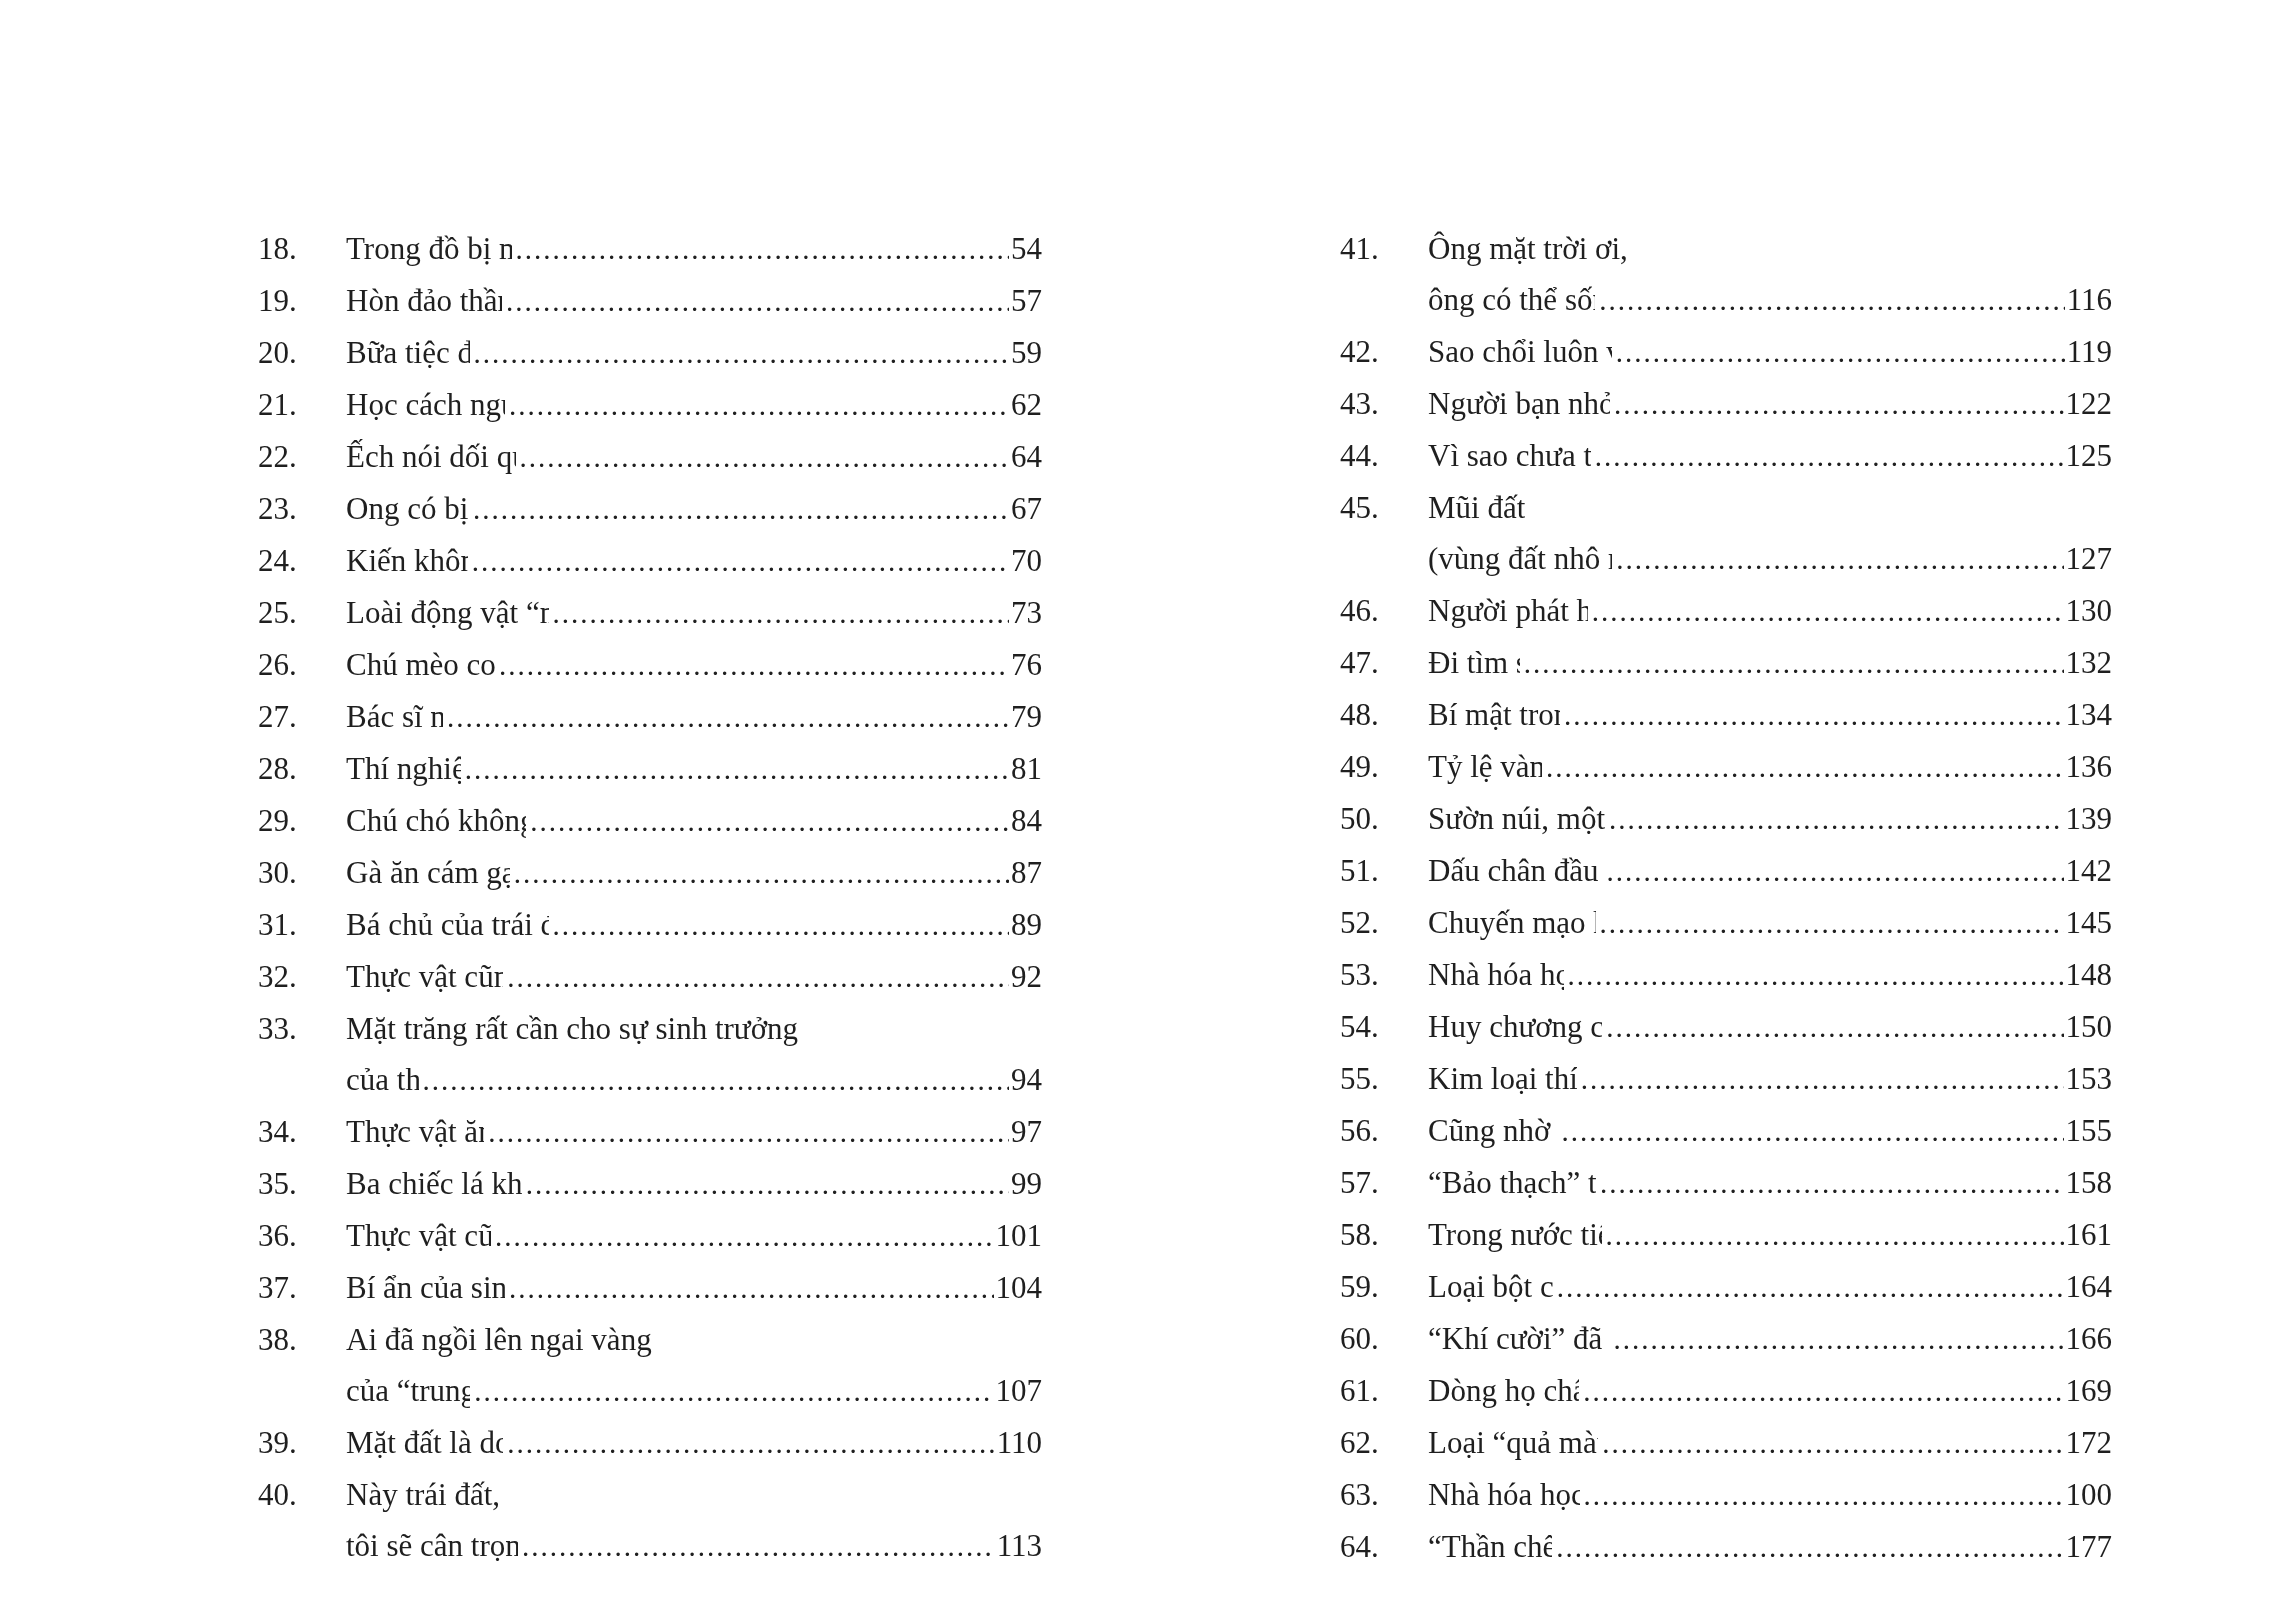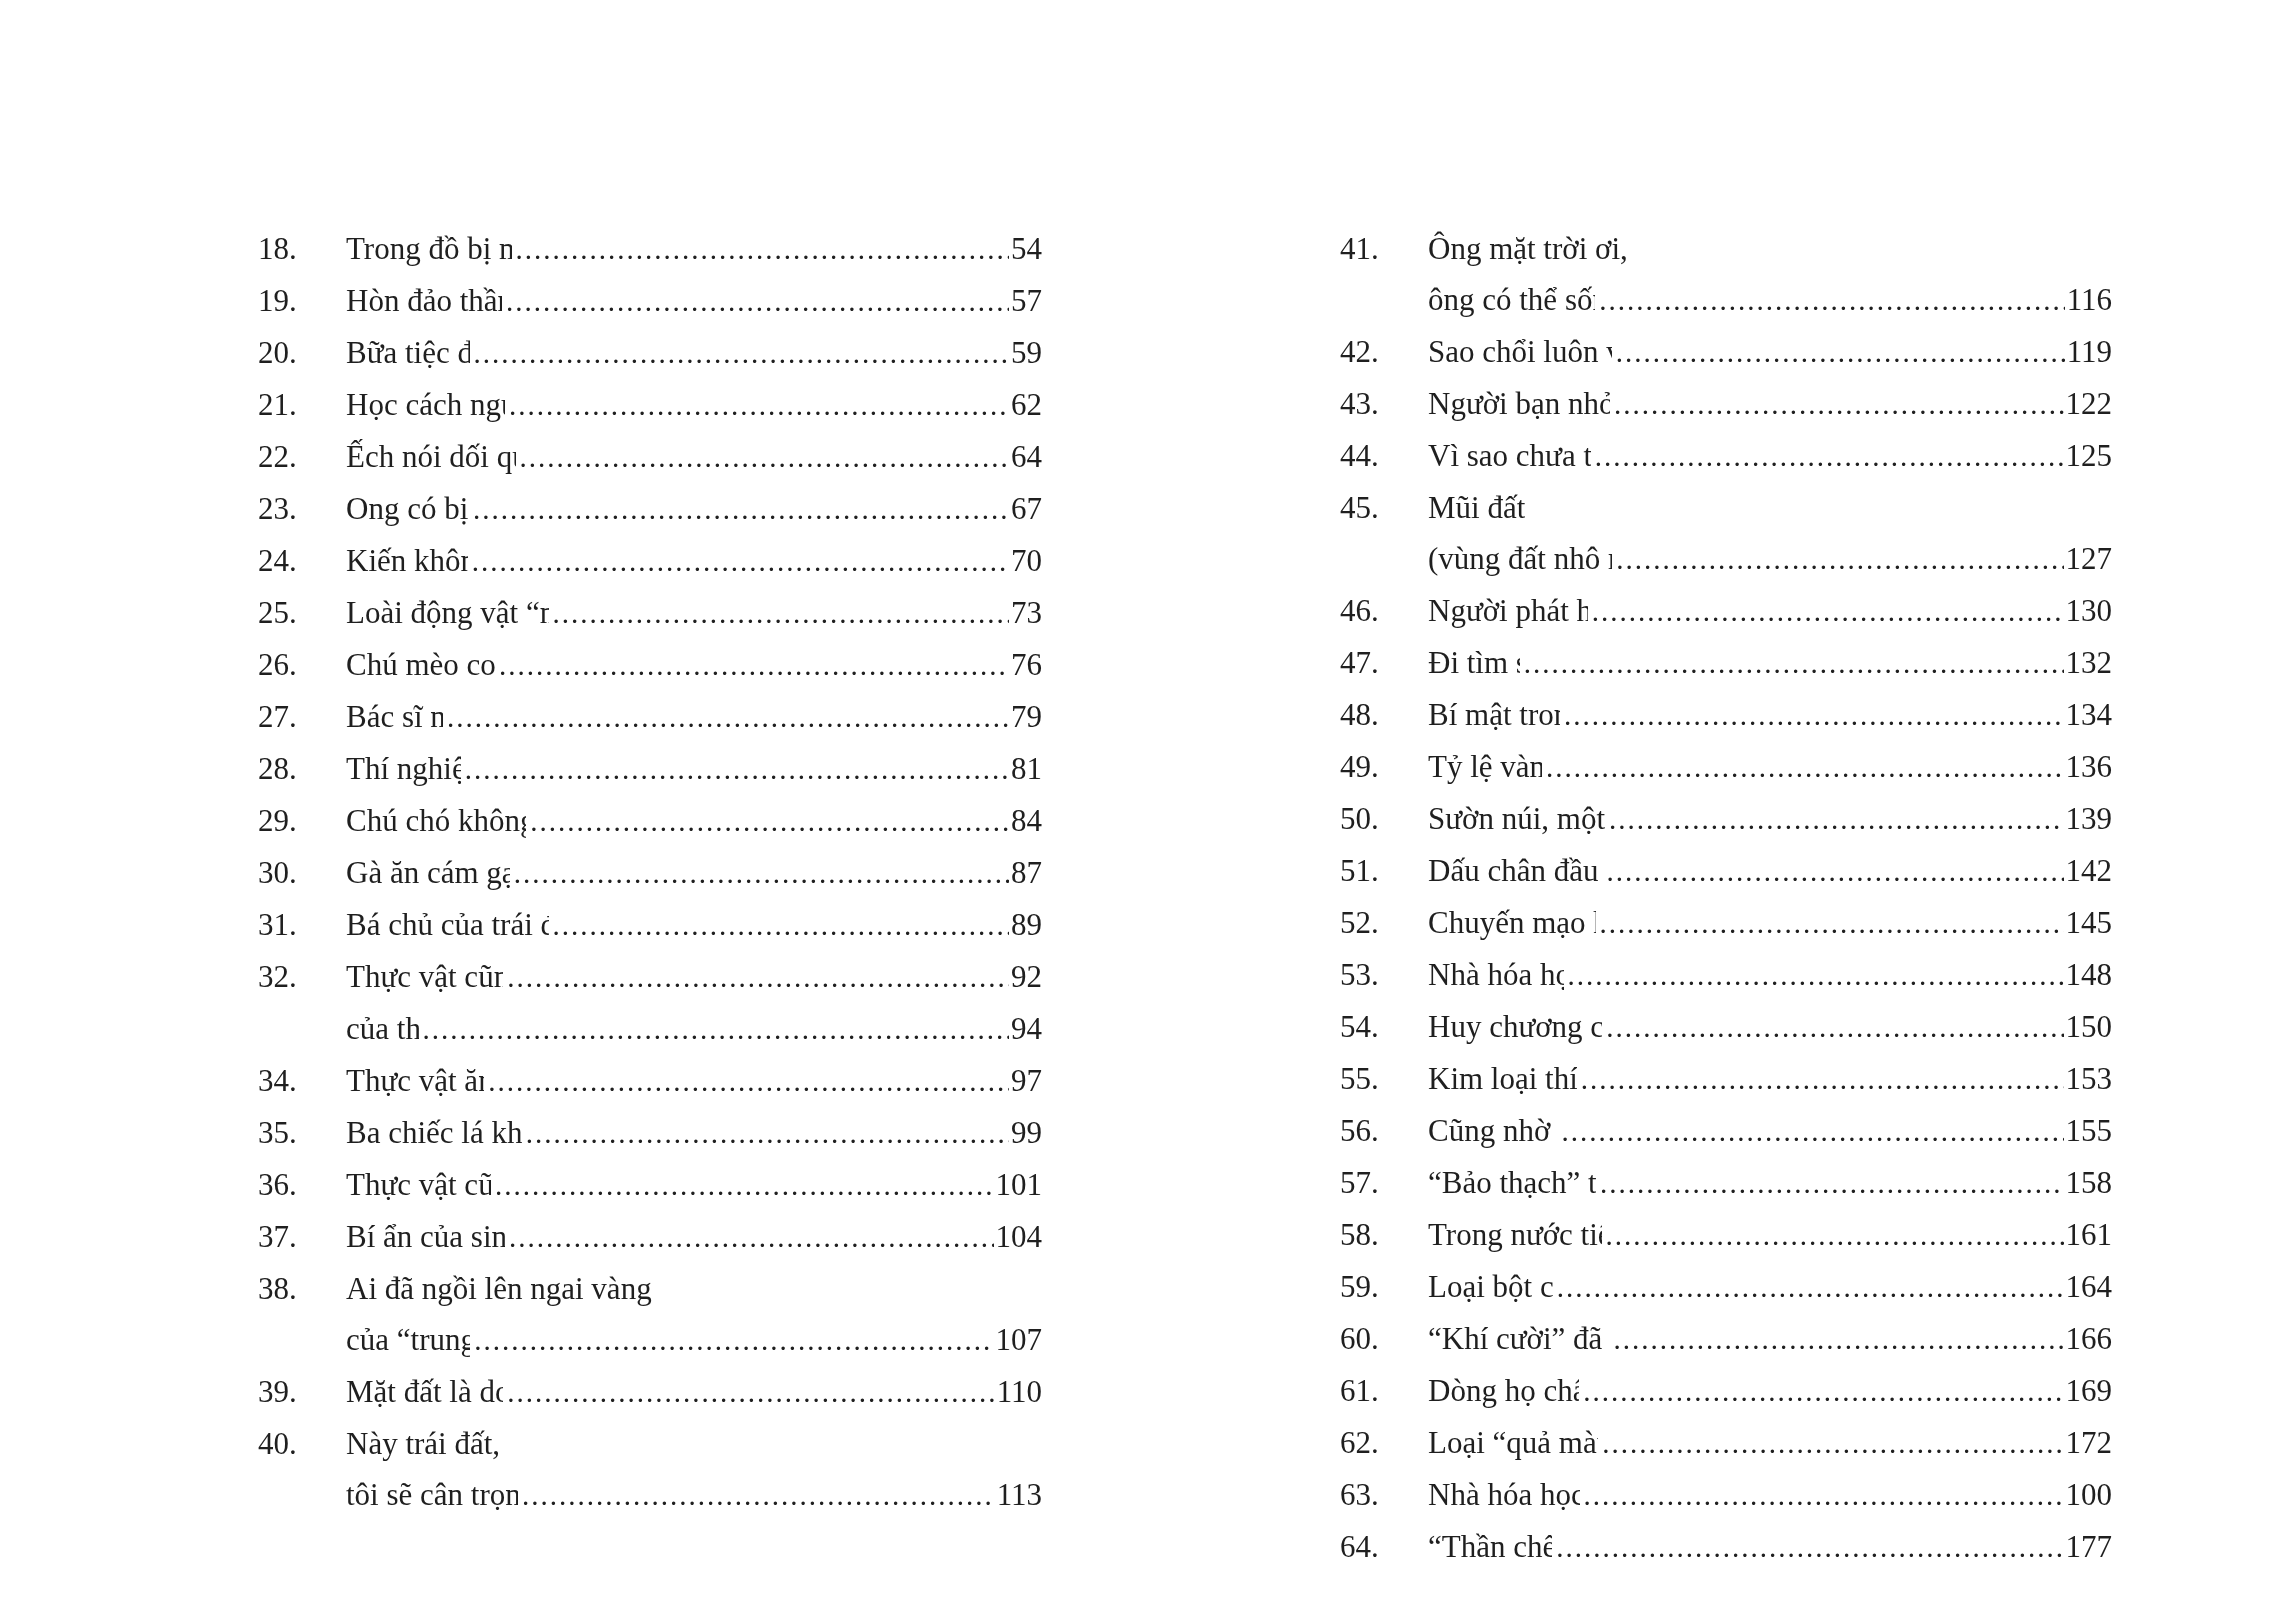--- a/index.html
+++ b/index.html
@@ -185,20 +185,24 @@
       <div class="entry">
         <div class="line">
           <span class="num">32.</span>
           <span class="title">Thực vật cũng thích nghe nhạc</span>
           <span class="leader"></span>
           <span class="pagenum">92</span>
         </div>
       </div>
       <div class="entry">
         <div class="line">
+          <span class="num">33.</span>
+          <span class="title">Mặt trăng rất cần cho sự sinh trưởng</span>
+        </div>
+        <div class="line">
           <span class="num"></span>
           <span class="title">của thực vật</span>
           <span class="leader"></span>
           <span class="pagenum">94</span>
         </div>
       </div>
       <div class="entry">
         <div class="line">
           <span class="num">34.</span>
           <span class="title">Thực vật ăn gì để lớn lên?</span>

